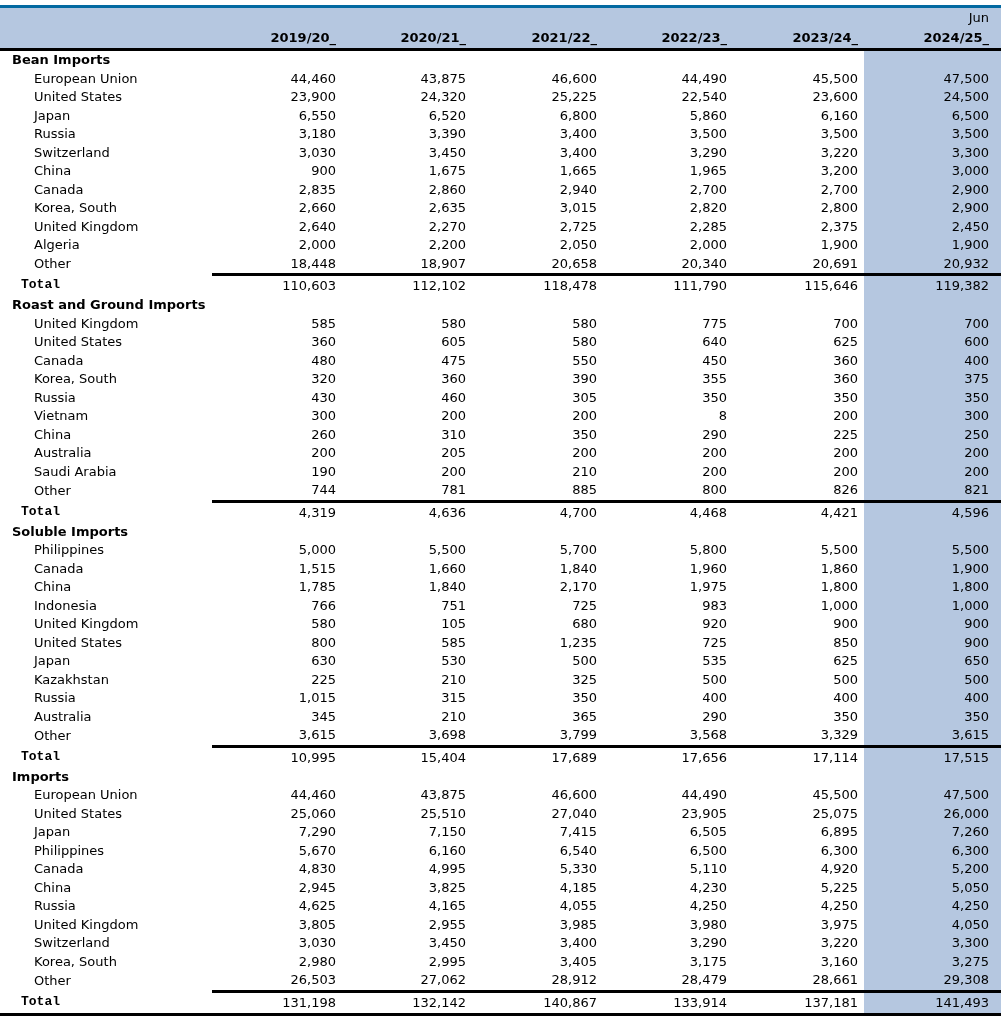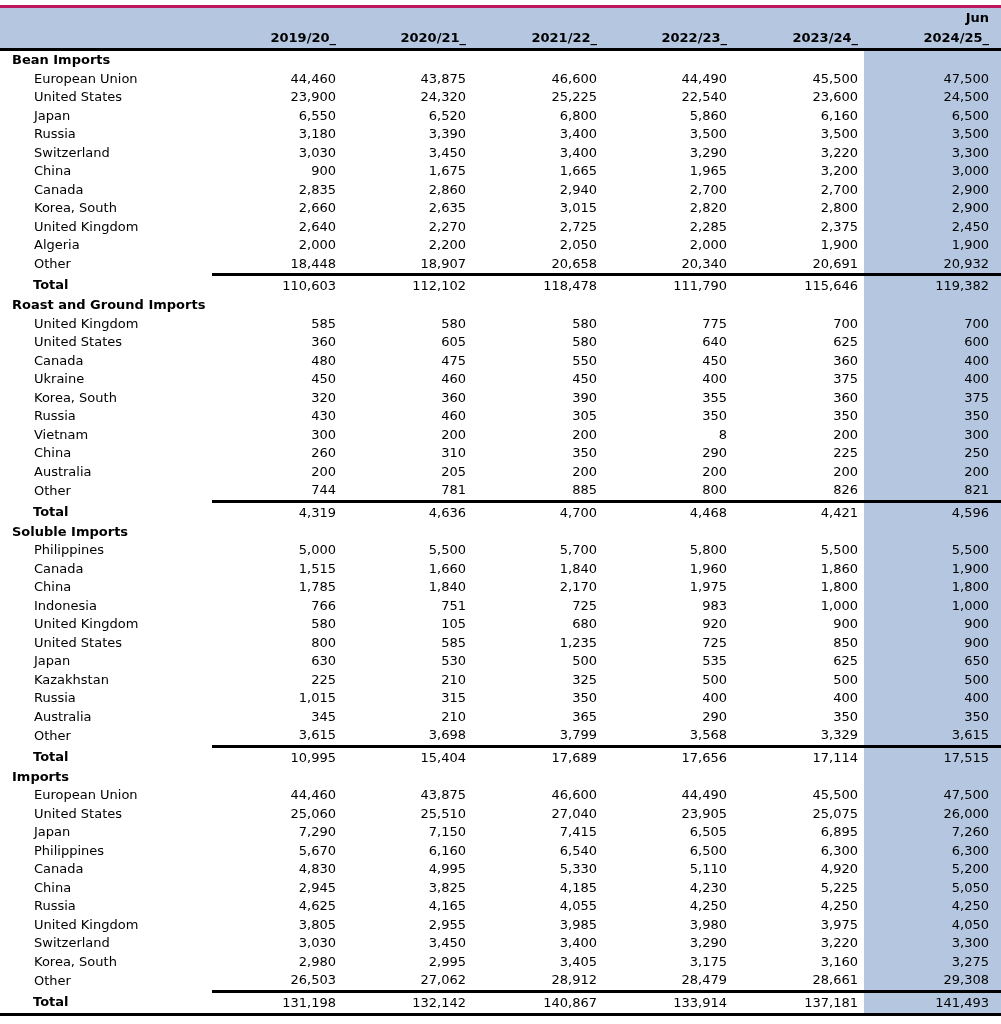--- a/index.html
+++ b/index.html
@@ -24,23 +24,23 @@
   }
   td {
     overflow: hidden;
     white-space: nowrap;
     padding: 0;
     vertical-align: middle;
   }
   
   thead td { background: #b5c7e0; }
   tr.hdr-top td {
-    border-top: 3px solid #be185d;
+    border-top: 3px solid #0369a1;
     height: 18px;
-    font-weight: bold;
+    font-weight: normal;
   }
   tr.hdr-years td {
     border-bottom: 3px solid #000;
     height: 22px;
     font-weight: bold;
   }
   .num {
     text-align: right;
     padding-right: 6px;
   }
@@ -51,21 +51,22 @@
     line-height: 18.5px;
   }
   tbody td.hl { background: #b5c7e0; }
   .sec-title {
     font-weight: bold;
     padding-left: 12px;
   }
   .row-label { padding-left: 34px; }
   .total-label {
     font-weight: bold;
-    padding-left: 33px;
+    padding-left: 21px;
+    font-family: Liberation Mono, monospace;
   }
   tr.total-row td { height: 20px; line-height: 20px; }
   tr.total-row td:not(:first-child) { border-top: 3px solid #000; text-align: right; }
   tr.last-total td { border-bottom: 3px solid #000; }
   .suffix { font-weight: bold; }
 </style>
 </head>
 <body>
 
 <div class="sheet">
@@ -247,29 +248,20 @@
         <tr>
           <td class="row-label">Canada</td>
           <td class="num">480</td>
           <td class="num">475</td>
           <td class="num">550</td>
           <td class="num">450</td>
           <td class="num">360</td>
           <td class="num hl lastcol">400</td>
         </tr>
         <tr>
-          <td class="row-label">Ukraine</td>
-          <td class="num">450</td>
-          <td class="num">460</td>
-          <td class="num">450</td>
-          <td class="num">400</td>
-          <td class="num">375</td>
-          <td class="num hl lastcol">400</td>
-        </tr>
-        <tr>
           <td class="row-label">Korea, South</td>
           <td class="num">320</td>
           <td class="num">360</td>
           <td class="num">390</td>
           <td class="num">355</td>
           <td class="num">360</td>
           <td class="num hl lastcol">375</td>
         </tr>
         <tr>
           <td class="row-label">Russia</td>
@@ -296,20 +288,29 @@
           <td class="num">350</td>
           <td class="num">290</td>
           <td class="num">225</td>
           <td class="num hl lastcol">250</td>
         </tr>
         <tr>
           <td class="row-label">Australia</td>
           <td class="num">200</td>
           <td class="num">205</td>
           <td class="num">200</td>
+          <td class="num">200</td>
+          <td class="num">200</td>
+          <td class="num hl lastcol">200</td>
+        </tr>
+        <tr>
+          <td class="row-label">Saudi Arabia</td>
+          <td class="num">190</td>
+          <td class="num">200</td>
+          <td class="num">210</td>
           <td class="num">200</td>
           <td class="num">200</td>
           <td class="num hl lastcol">200</td>
         </tr>
         <tr>
           <td class="row-label">Other</td>
           <td class="num">744</td>
           <td class="num">781</td>
           <td class="num">885</td>
           <td class="num">800</td>

